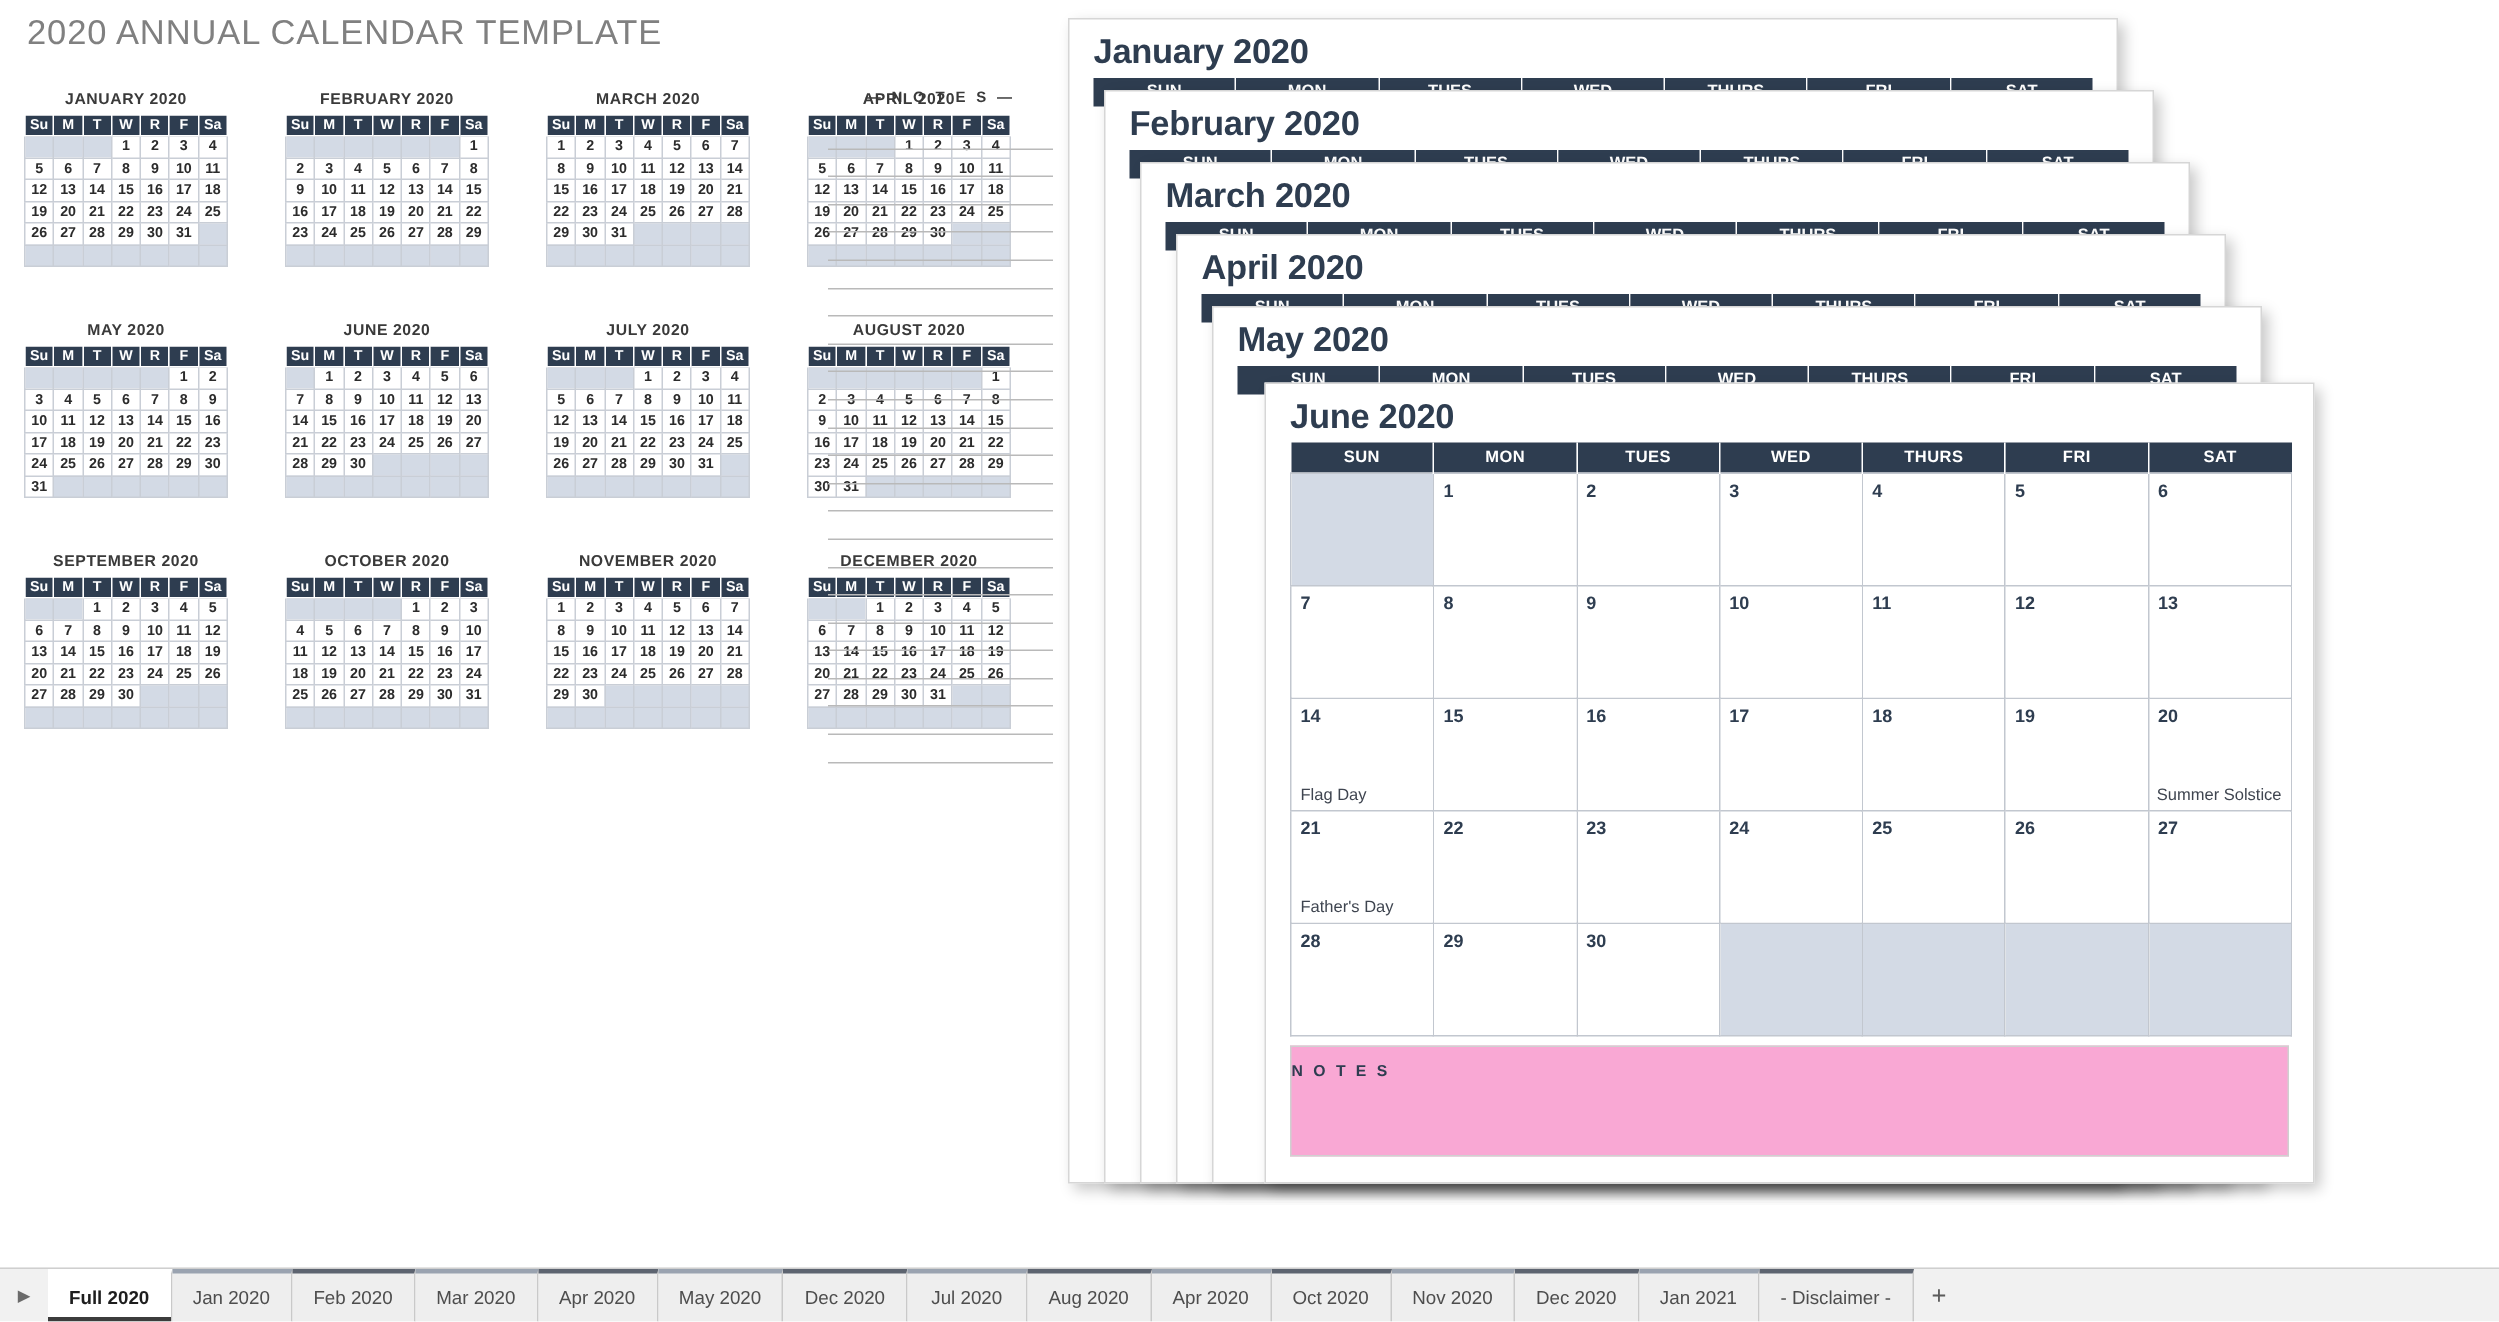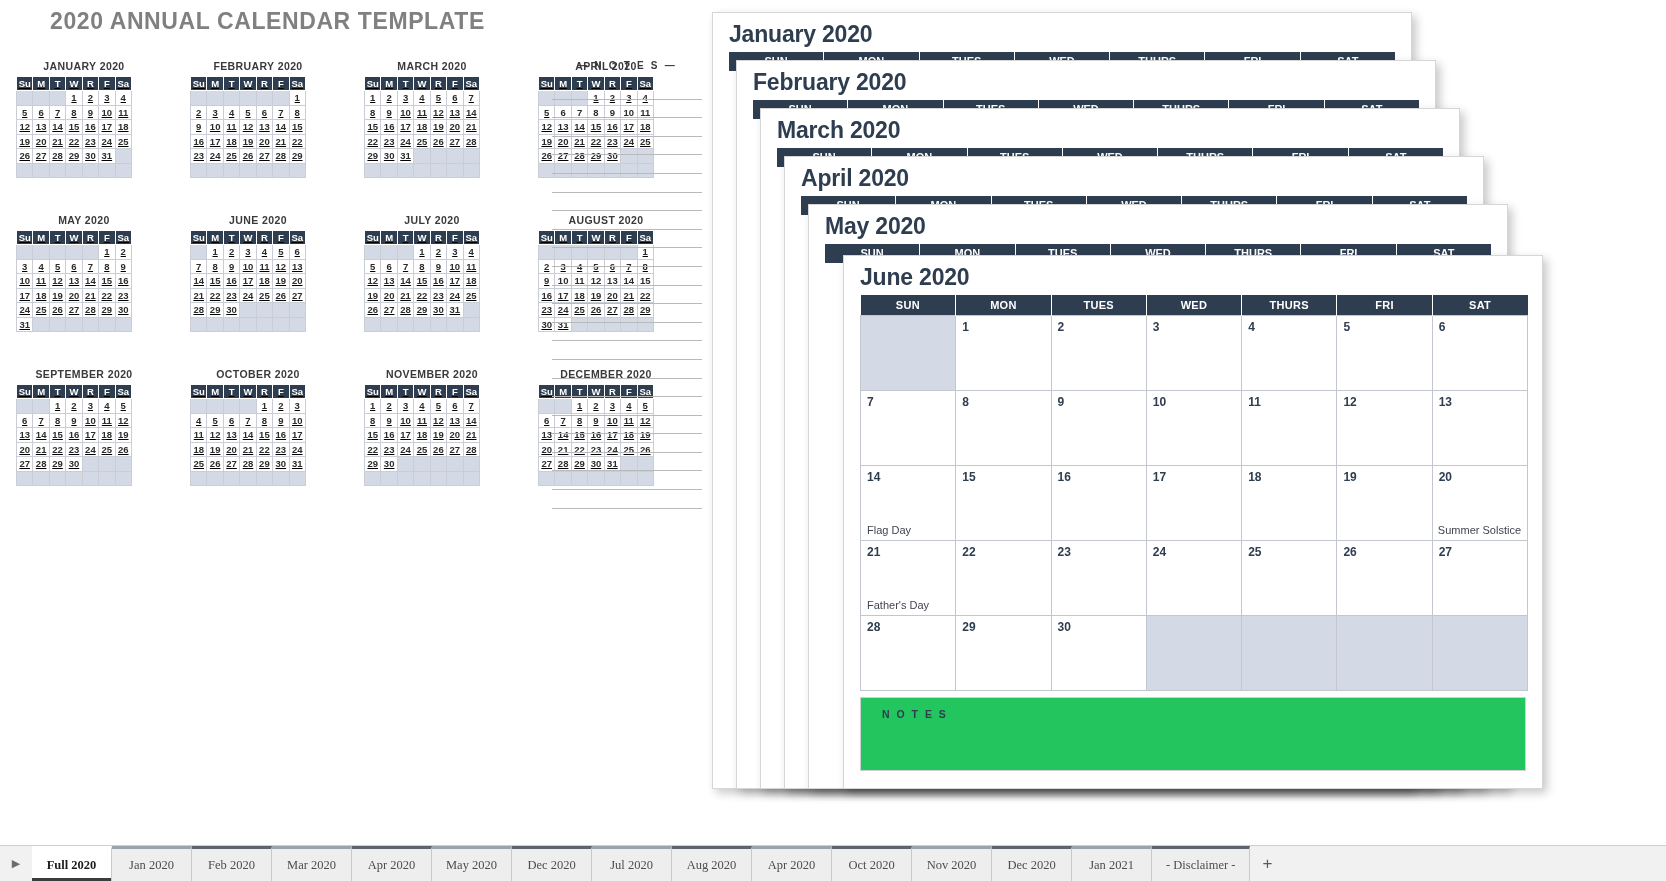--- a/index.html
+++ b/index.html
@@ -7,38 +7,37 @@
     width: 1666px; height: 881px;
     background: #ffffff;
     font-family: "Liberation Sans", sans-serif;
     overflow: hidden;
   }
   #app { position: relative; width: 1666px; height: 881px; background:#fff; }
 
   
   .page-title {
     position: absolute; left: 18px; top: 8px;
-    font-size: 23px; font-weight: bold; letter-spacing: .6px;
+    font-size: 23px; font-weight: normal; letter-spacing: .6px;
     color: #808080;
-    margin-left: 32px;
   }
 
   
   .annual-grid {
     position: absolute; left: 16px; top: 60px;
     display: grid;
     grid-template-columns: repeat(4, 136px);
     column-gap: 38px; row-gap: 36px;
   }
   .mini { width: 136px; }
   .mini-title {
     text-align: center; font-size: 10.5px; font-weight: bold;
     color: #3a3a3a; letter-spacing: .4px; margin-bottom: 4px;
   }
-  table.mini-tbl { border-collapse: collapse; width: 116px; table-layout: fixed; text-decoration: underline; }
+  table.mini-tbl { border-collapse: collapse; width: 136px; table-layout: fixed; }
   table.mini-tbl th {
     background: #2e3d50; color: #ffffff;
     font-size: 9.5px; font-weight: bold; height: 14px;
     border: 1px solid #ffffff; text-align: center;
   }
   table.mini-tbl td {
     height: 14.5px; font-size: 9.5px; font-weight: bold;
     color: #2b2b2b; text-align: center;
     border: 1px solid #c9ced6; background: #ffffff;
   }
@@ -90,22 +89,22 @@
     background: #ffffff; position: relative; padding: 4px 6px;
   }
   table.big td.off { background: #d3dae5; }
   .daynum { font-size: 12px; font-weight: bold; color: #2e3d50; }
   .evt {
     position: absolute; left: 6px; bottom: 4px;
     font-size: 11px; color: #3f4550; white-space: nowrap;
   }
   .evt.right { left: auto; right: 6px; }
   .front-notes {
-    margin: 6px 16px 0 16px; background: #22c55e;
-    border: 1px solid #d0d0d0; height: 74px; padding: 10px 21px;
+    margin: 6px 16px 0 16px; background: #f9a8d4;
+    border: 1px solid #d0d0d0; height: 74px; padding: 10px 0;
   }
   .front-notes-label {
     font-size: 10.5px; font-weight: bold; letter-spacing: 2px; color: #2e3d50;
   }
 
   
   .tabbar {
     position: absolute; left: 0; bottom: 0; width: 1666px; height: 36px;
     background: #f1f1f1; border-top: 1px solid #cfcfcf;
     display: flex; align-items: stretch;
@@ -114,21 +113,20 @@
     width: 32px; display: flex; align-items: center; justify-content: center;
     color: #6b6b6b; font-size: 11px;
   }
   .tab {
     min-width: 80px; padding: 0 14px;
     display: flex; align-items: center; justify-content: center;
     font-size: 12.5px; color: #4d4d4d;
     background: #eeeeee; border-right: 1px solid #c9c9c9;
     border-top: 3px solid #9aa3b0;
     position: relative;
-    font-family: Liberation Serif, serif;
   }
   .tab.dark-top { border-top-color: #5d6470; }
   .tab.active {
     background: #ffffff; color: #1d1d1d; font-weight: bold;
     border-top: 3px solid #ffffff;
     box-shadow: inset 0 -3px 0 #3c3c3c;
   }
   .tab-add {
     width: 34px; display: flex; align-items: center; justify-content: center;
     font-size: 17px; color: #5b5b5b;

